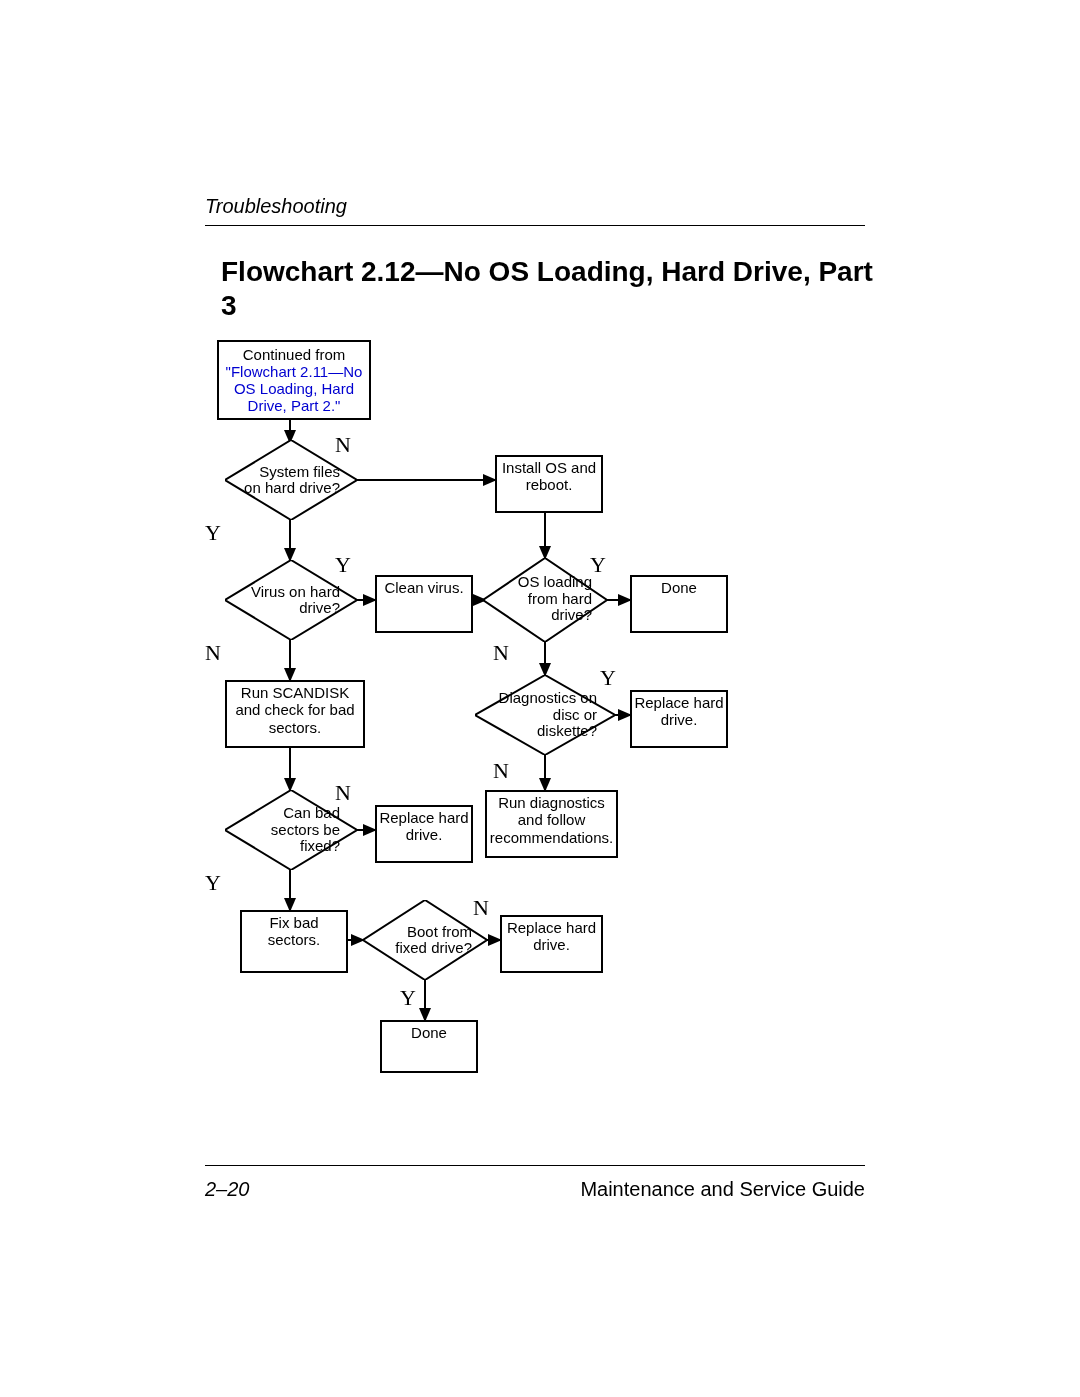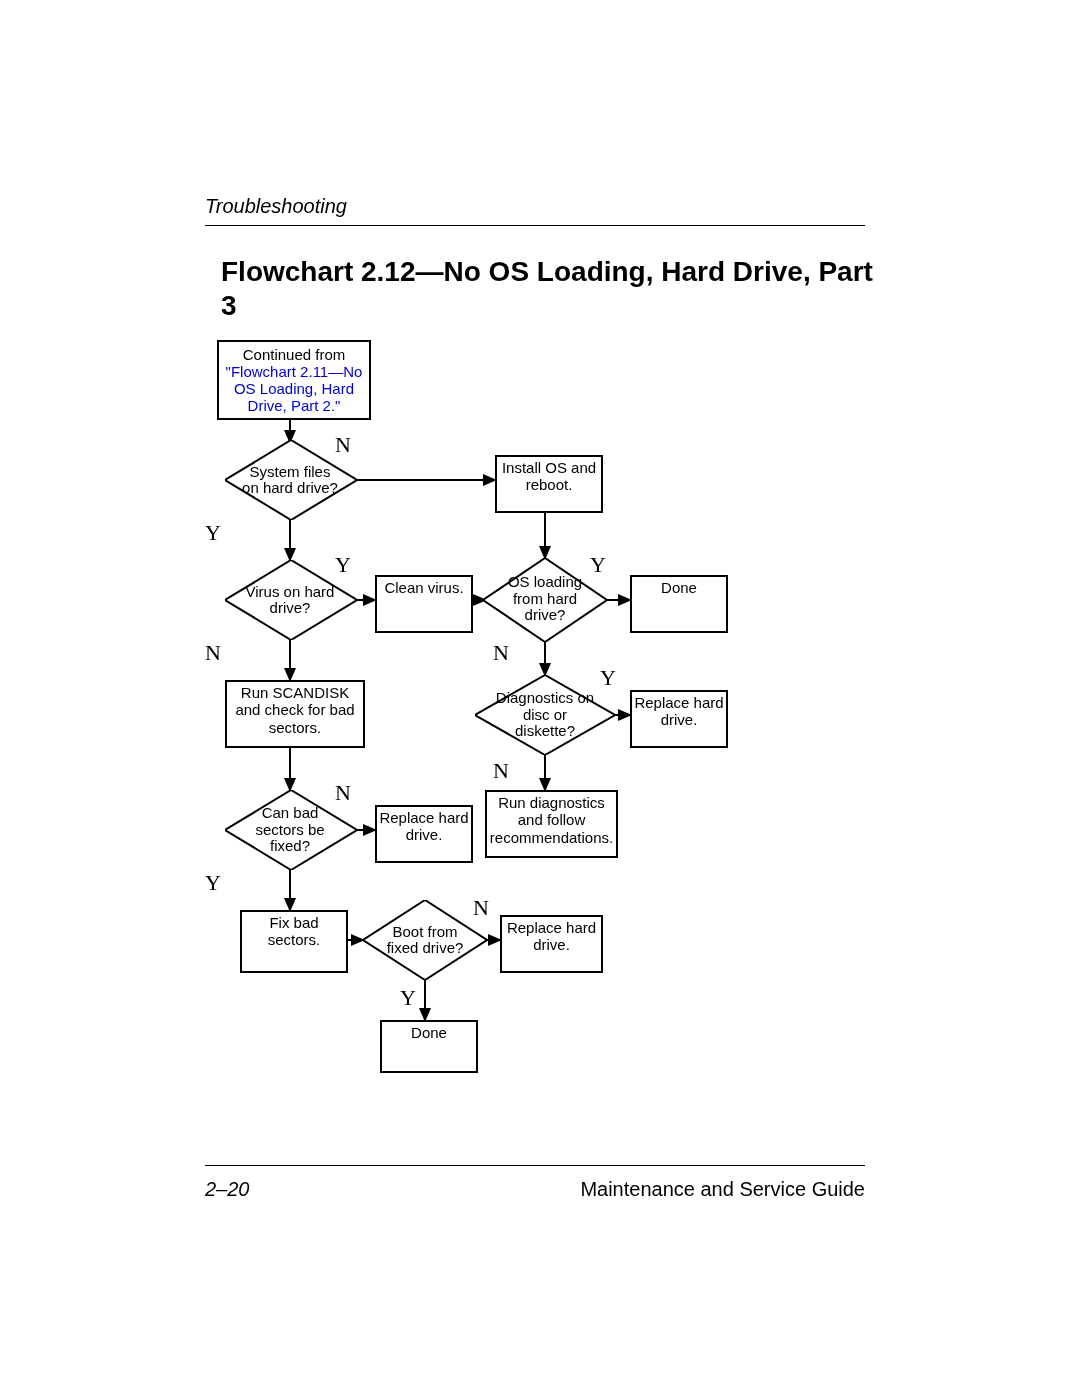--- a/index.html
+++ b/index.html
@@ -7,21 +7,21 @@
   .hr{position:absolute;left:205px;width:660px;height:1px;background:#000;}
   .hdr-sec{position:absolute;left:205px;font-style:italic;font-size:20px;}
   .title{position:absolute;left:205px;width:660px;font-weight:bold;font-size:28px;line-height:1.2;}
   .page-num{position:absolute;font-style:italic;font-size:20px;}
   .guide{position:absolute;font-size:20px;}
   .diagram{position:absolute;left:205px;top:340px;width:660px;height:820px;}
   .box{position:absolute;border:2px solid #000;background:#fff;text-align:center;font-size:15px;line-height:1.15;display:flex;justify-content:center;padding:2px;}
   .link{color:#0000d0;}
   .diamond{position:absolute;width:0;height:0;}
   .diamond svg{position:absolute;left:0;top:0;}
-  .dlabel{position:absolute;text-align:center;font-size:15px;line-height:1.1;display:flex;align-items:center;justify-content:center;}
+  .dlabel{position:absolute;text-align:right;font-size:15px;line-height:1.1;display:flex;align-items:center;justify-content:center;}
   .yn{position:absolute;font-family:"Times New Roman",Times,serif;font-size:22px;}
   .conn{position:absolute;}
   .conn svg{position:absolute;left:0;top:0;overflow:visible;}
 </style>
 </head>
 <body>
 
 <div class="page">
   <div class="hdr-sec" style="top:195px;">Troubleshooting</div>
   <div class="hr" style="top:225px;"></div>

